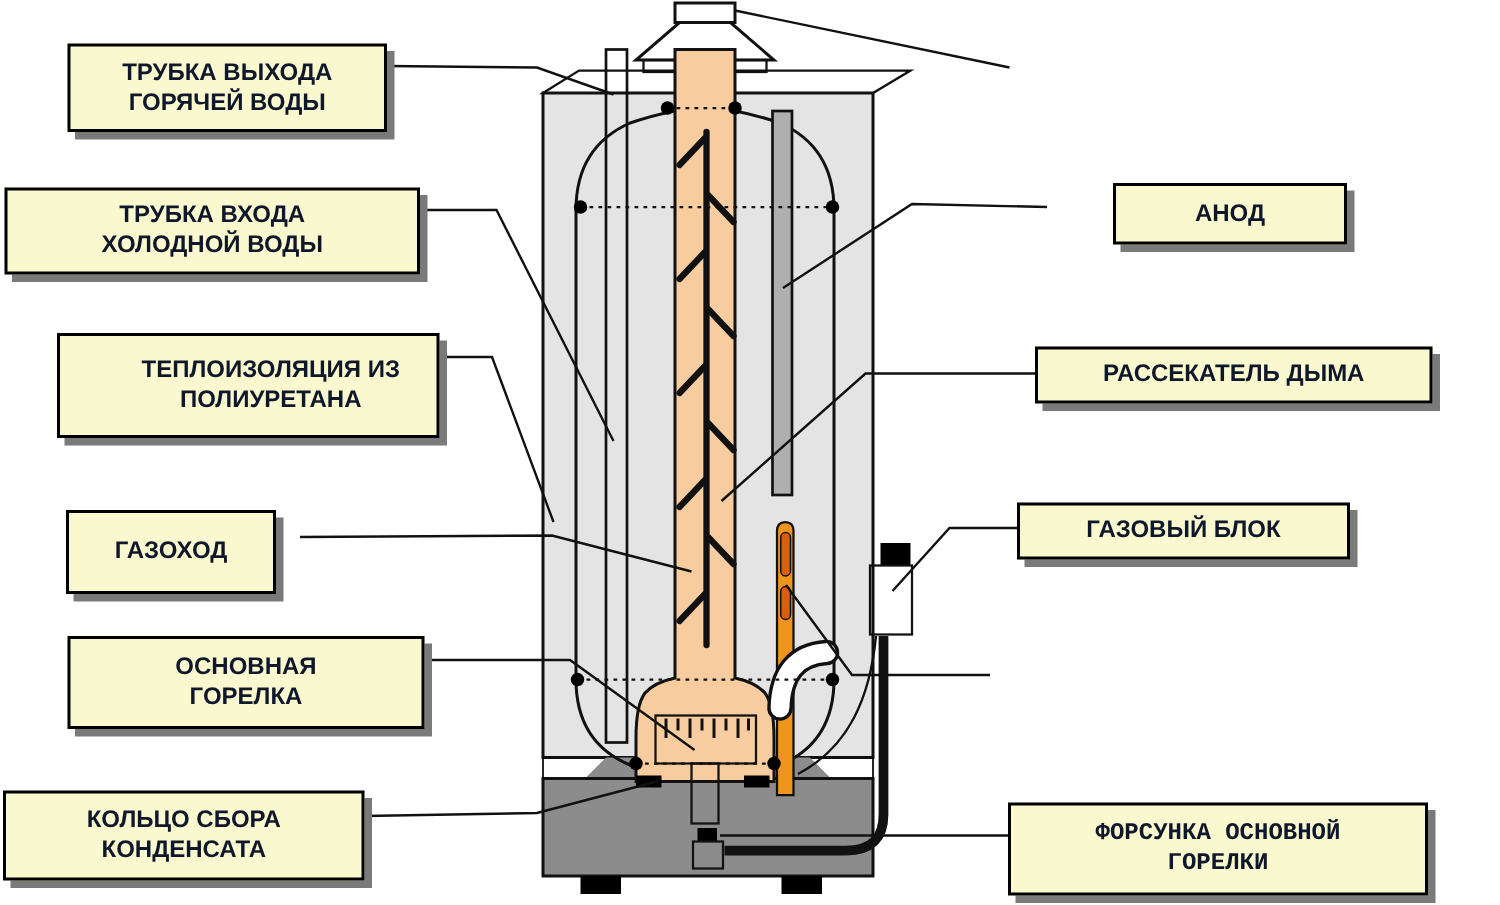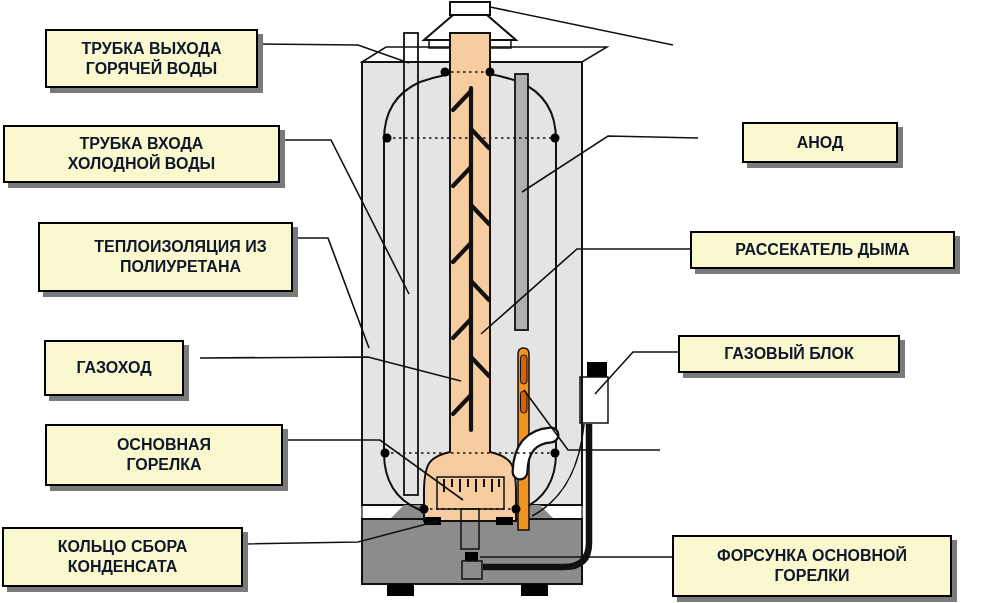--- a/index.html
+++ b/index.html
@@ -22,21 +22,21 @@
   .lb-ins  {left:38px;  top:222px; width:255px; height:70px;padding-left:36px;}
   .lb-flue {left:44px;  top:340px; width:140px; height:56px;}
   .lb-burn {left:45px;  top:424px; width:238px; height:62px;}
   .lb-ring {left:2px;   top:527px; width:241px; height:60px;}
   
   .lb-hood {left:673px; top:29px;  width:277px; height:42px;}
   .lb-anod {left:698px; top:122px; width:156px; height:41px;margin-left:44px;}
   .lb-smok {left:690px; top:231px; width:265px; height:38px;}
   .lb-gasb {left:678px; top:335px; width:222px; height:38px;}
   .lb-slv  {left:660px; top:432px; width:282px; height:63px;}
-  .lb-noz  {left:672px; top:535px; width:280px; height:62px;}
+  .lb-noz  {left:672px; top:535px; width:280px; height:62px;font-family:Liberation Mono, monospace;}
 
   .st-outline{stroke:#111;fill:none;}
   .fill-casing{fill:var(--casing,#e4e4e4);}
   .fill-base{fill:var(--base,#8c8c8c);}
   .fill-flue{fill:var(--flue,#f7cda0);}
   .fill-anode{fill:var(--anode,#afafaf);}
   .fill-thermo{fill:var(--thermo_tube,#f0941f);}
   .callout{stroke:var(--line,#111);stroke-width:1.6;fill:none;}
 </style>
 </head>

